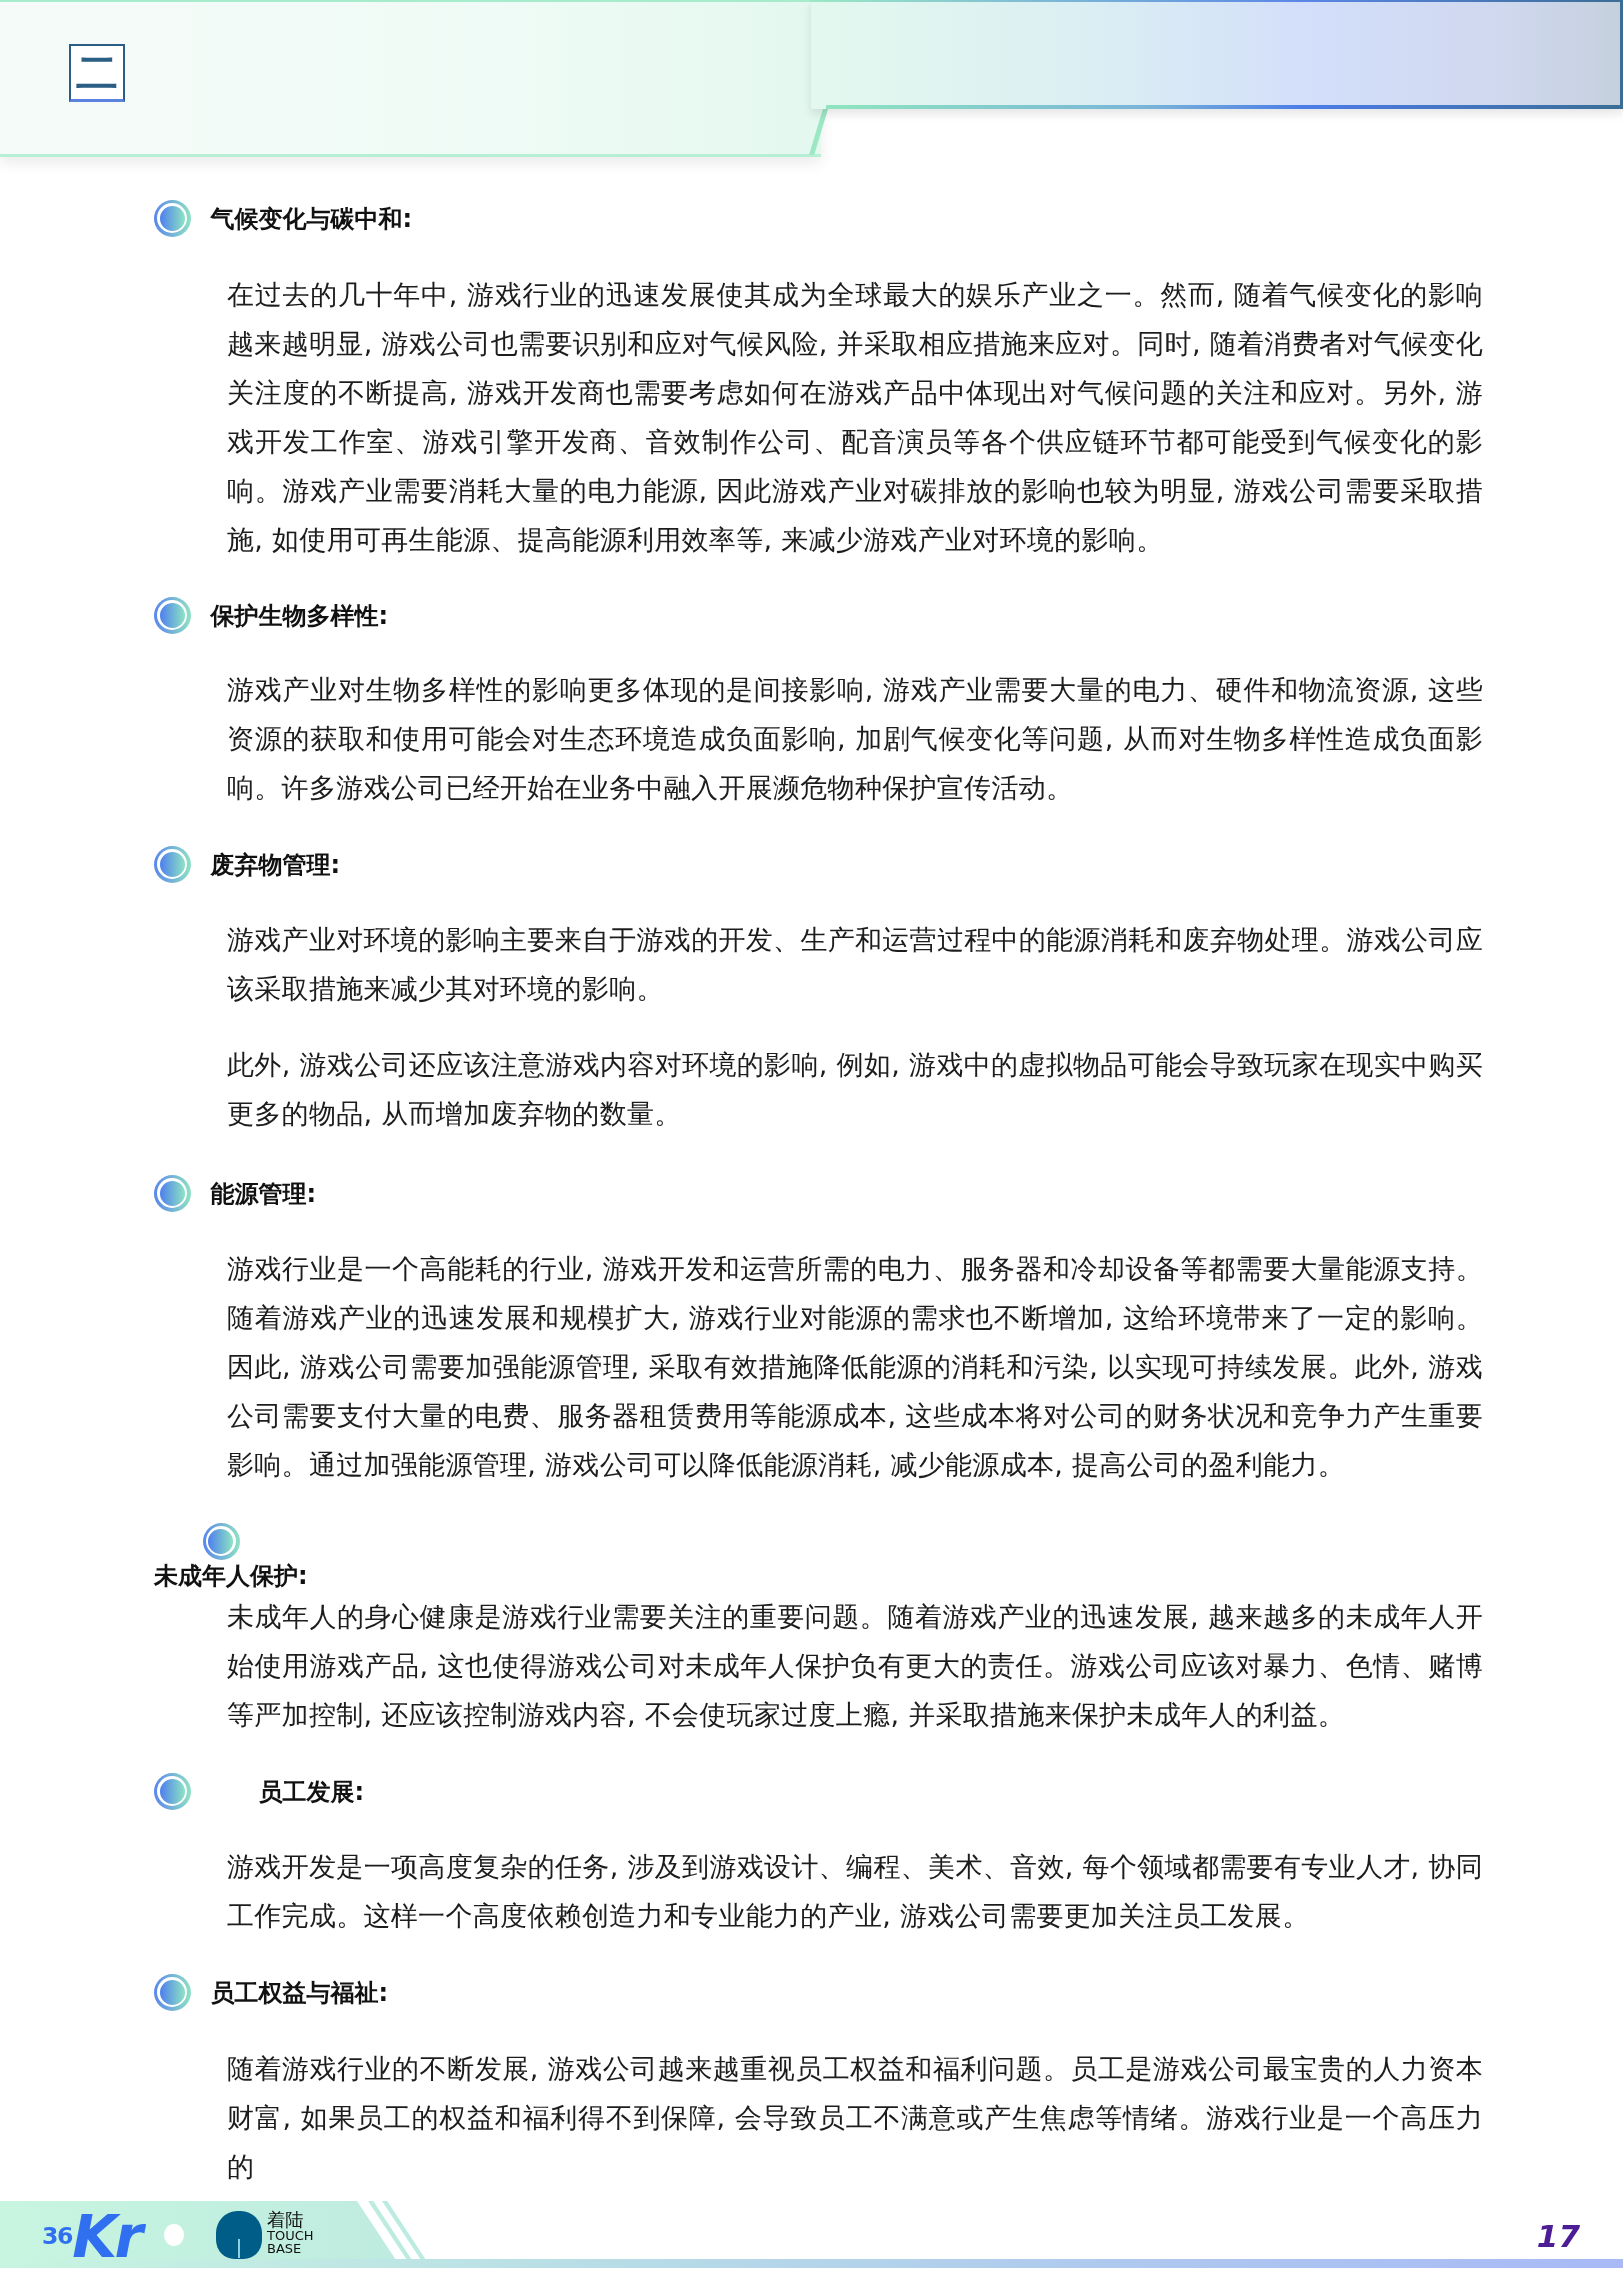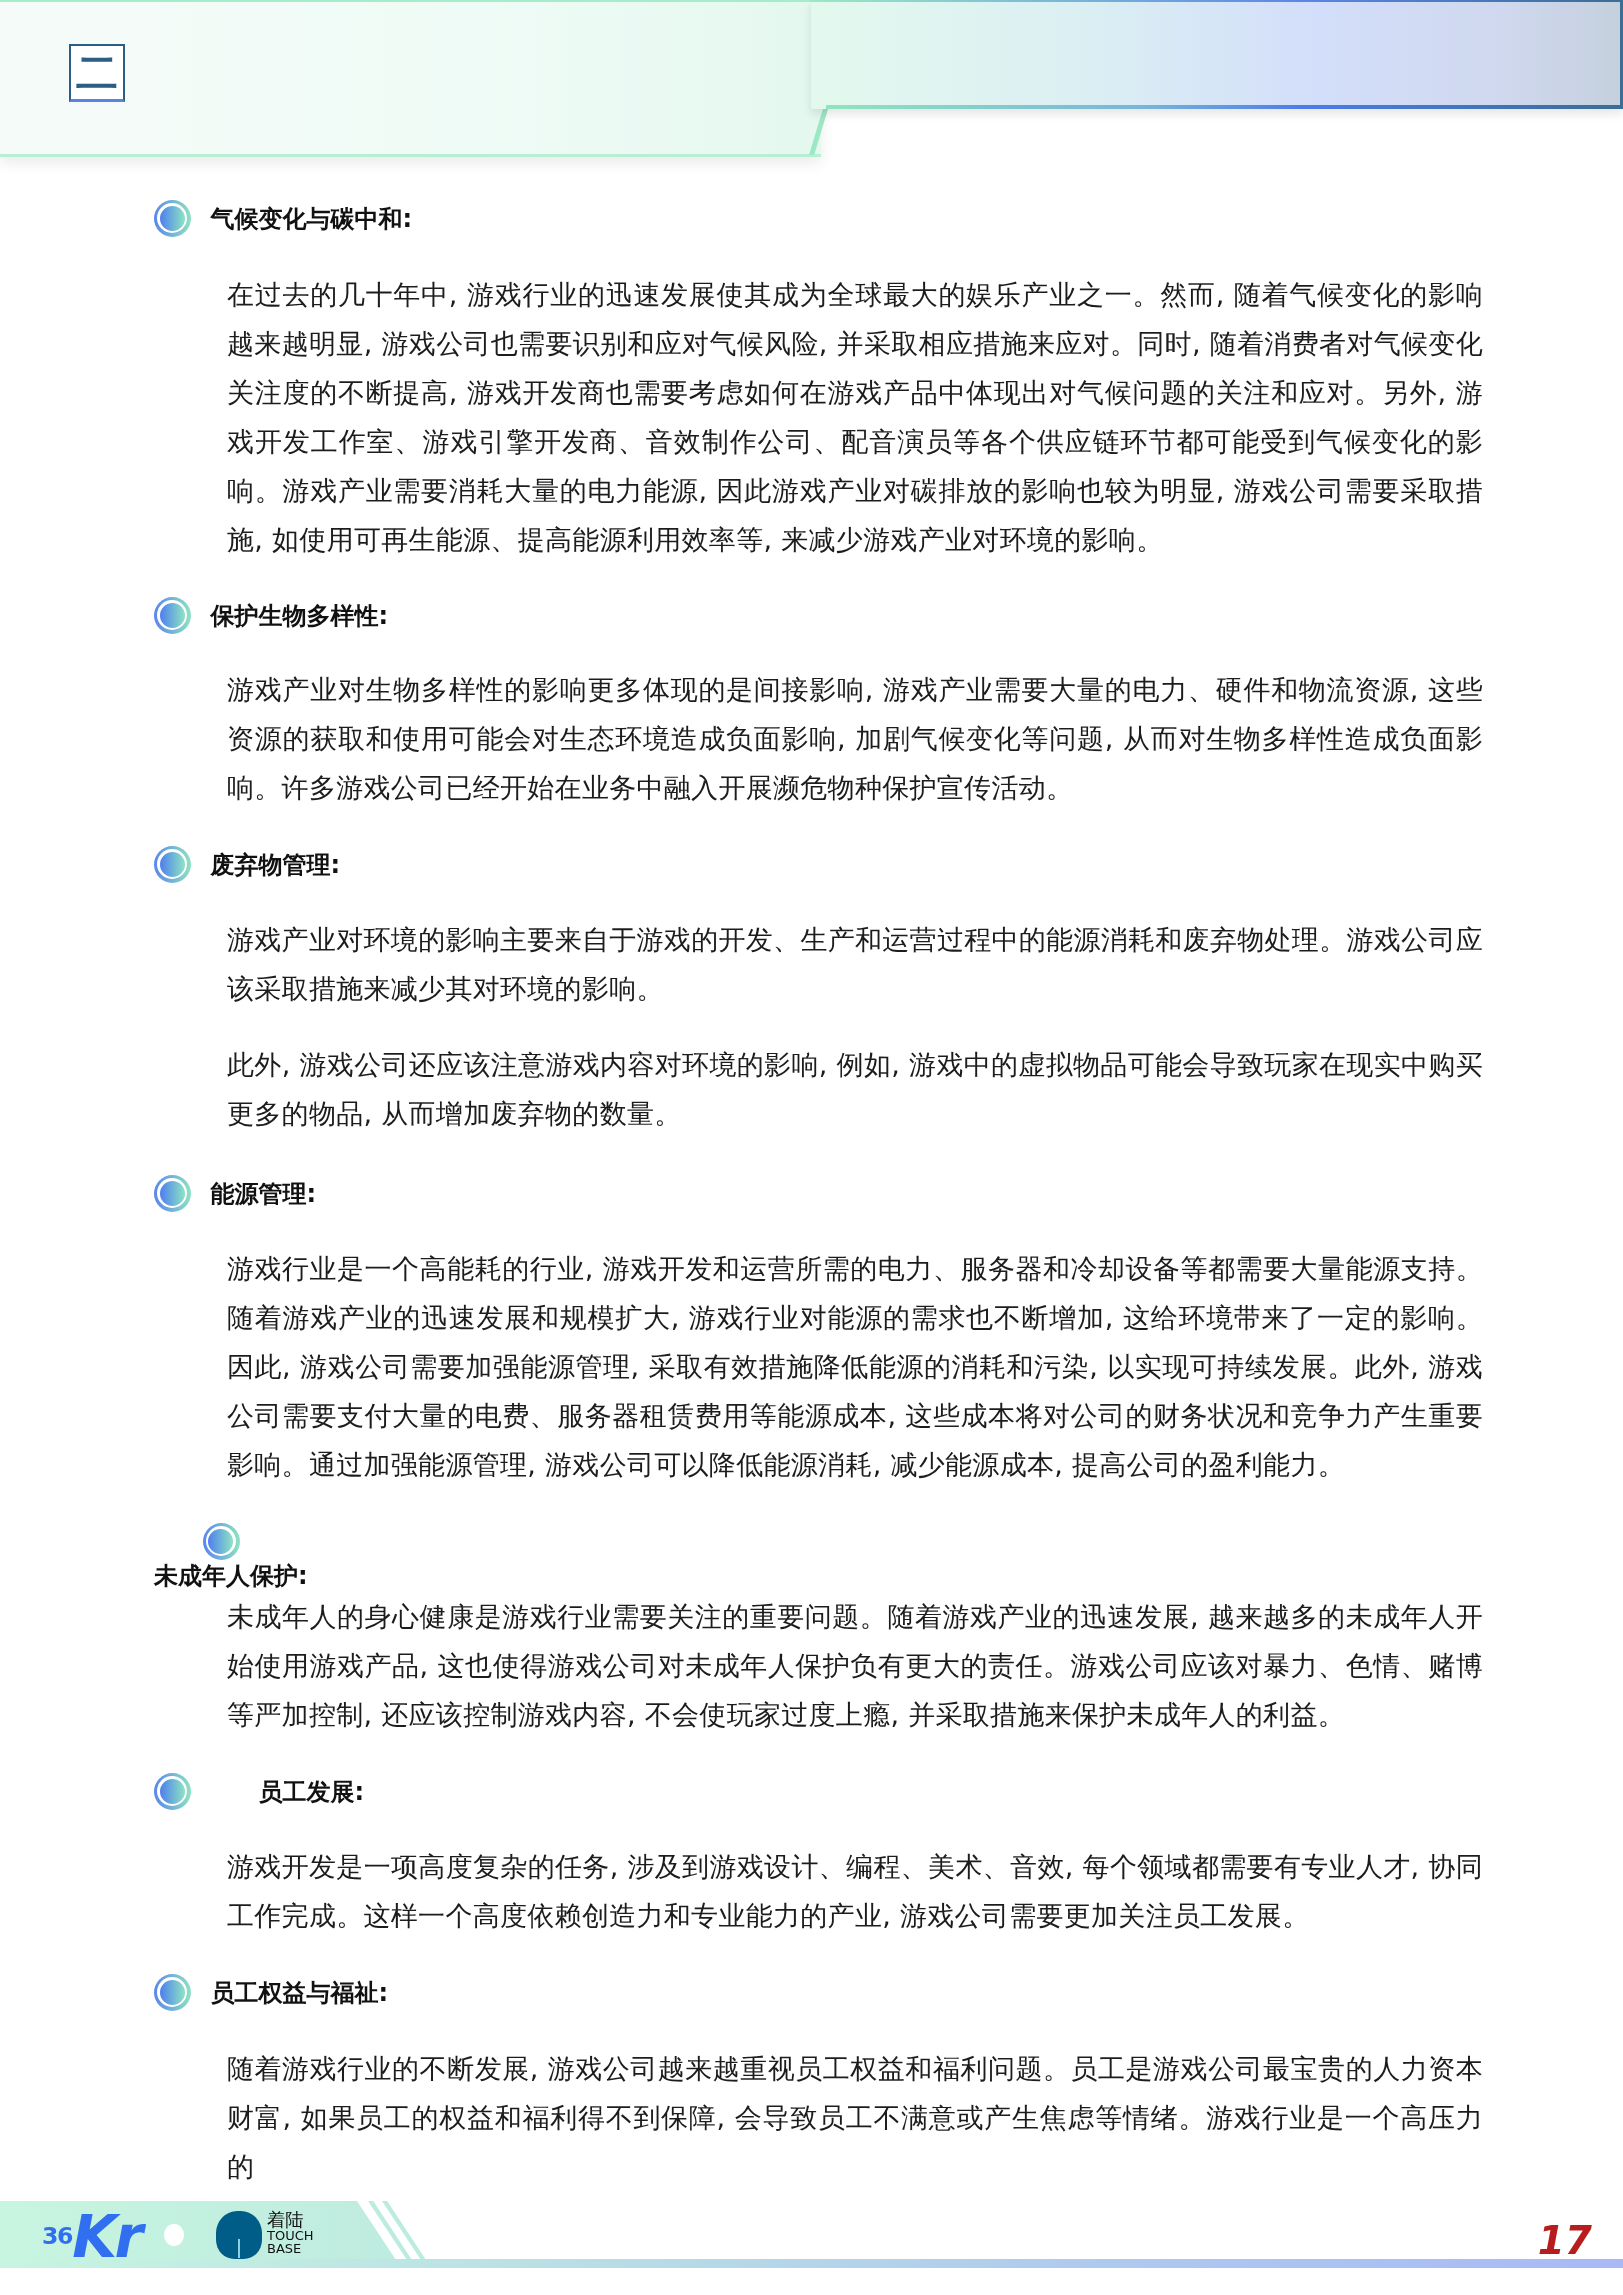--- a/index.html
+++ b/index.html
@@ -111,22 +111,22 @@
   }
   .logo-touch-circle::after {
     content: ""; position: absolute; left: 21.6px; top: 27.5px; width: 2px; height: 19.6px; background: #8fd0e0;
   }
   .logo-touch-text {
     position: absolute; left: 267px; top: 2211px; color: #111; line-height: 1;
   }
   .logo-touch-text .cn { font-size: 18.3px; display: block; }
   .logo-touch-text .en { font-size: 13px; display: block; letter-spacing: 0; }
   .page-number {
-    position: absolute; right: 32px; top: 2218px; font-size: 39px; font-style: italic;
-    color: #b91c1c; font-weight: bold;
+    position: absolute; right: 44px; top: 2218px; font-size: 31px; font-style: italic;
+    color: #4c1d95; font-weight: bold;
   }
 </style>
 </head>
 <body>
 
 <div class="header">
   <div class="header-left"></div>
   <div class="header-diag"></div>
   <div class="header-right"></div>
   <div class="header-right-edge"></div>

